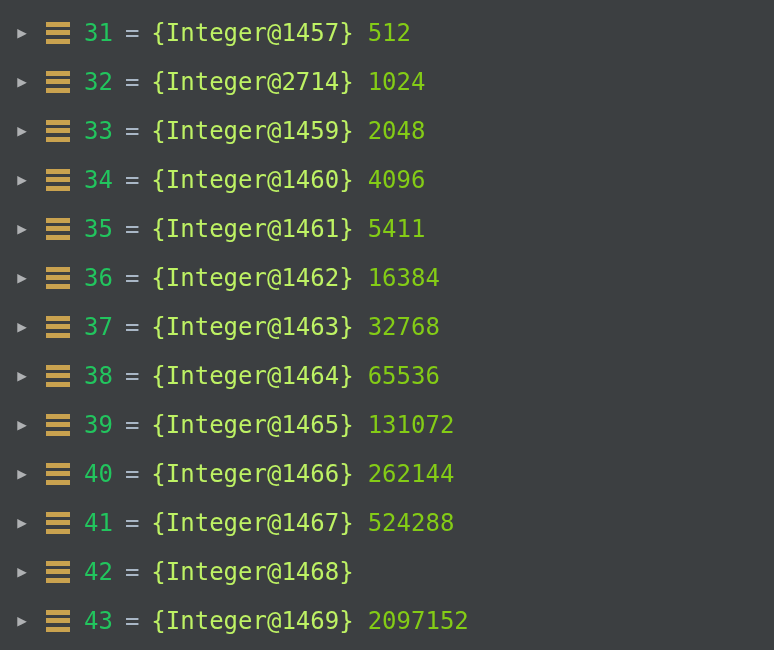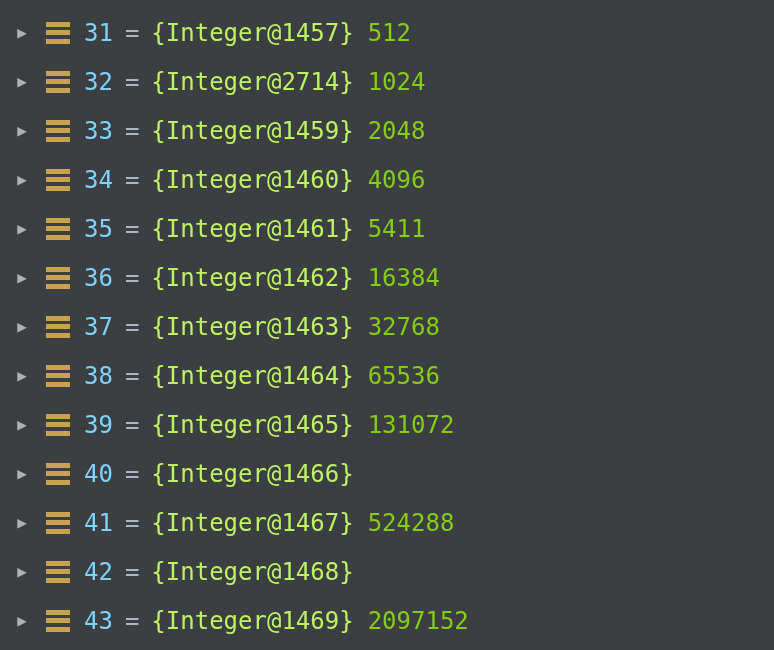--- a/index.html
+++ b/index.html
@@ -45,21 +45,21 @@
       margin-right: 14px;
     }
     
     .array-icon .bar {
       height: 5px;
       background-color: #c9a24f;
       width: 100%;
     }
     
     .index {
-      color: #7dd3fc;
+      color: #22c55e;
       margin-right: 12px;
     }
     
     .equals {
       color: #a9b7c6;
       margin-right: 12px;
     }
     
     .type-info {
       color: #bef264;
@@ -185,20 +185,21 @@
     <div class="row">
       <span class="expand-arrow">▶</span>
       <span class="array-icon">
         <span class="bar"></span>
         <span class="bar"></span>
         <span class="bar"></span>
       </span>
       <span class="index">40</span>
       <span class="equals">=</span>
       <span class="type-info">{Integer@1466}</span>
+      <span class="value">262144</span>
     </div>
     <div class="row">
       <span class="expand-arrow">▶</span>
       <span class="array-icon">
         <span class="bar"></span>
         <span class="bar"></span>
         <span class="bar"></span>
       </span>
       <span class="index">41</span>
       <span class="equals">=</span>

